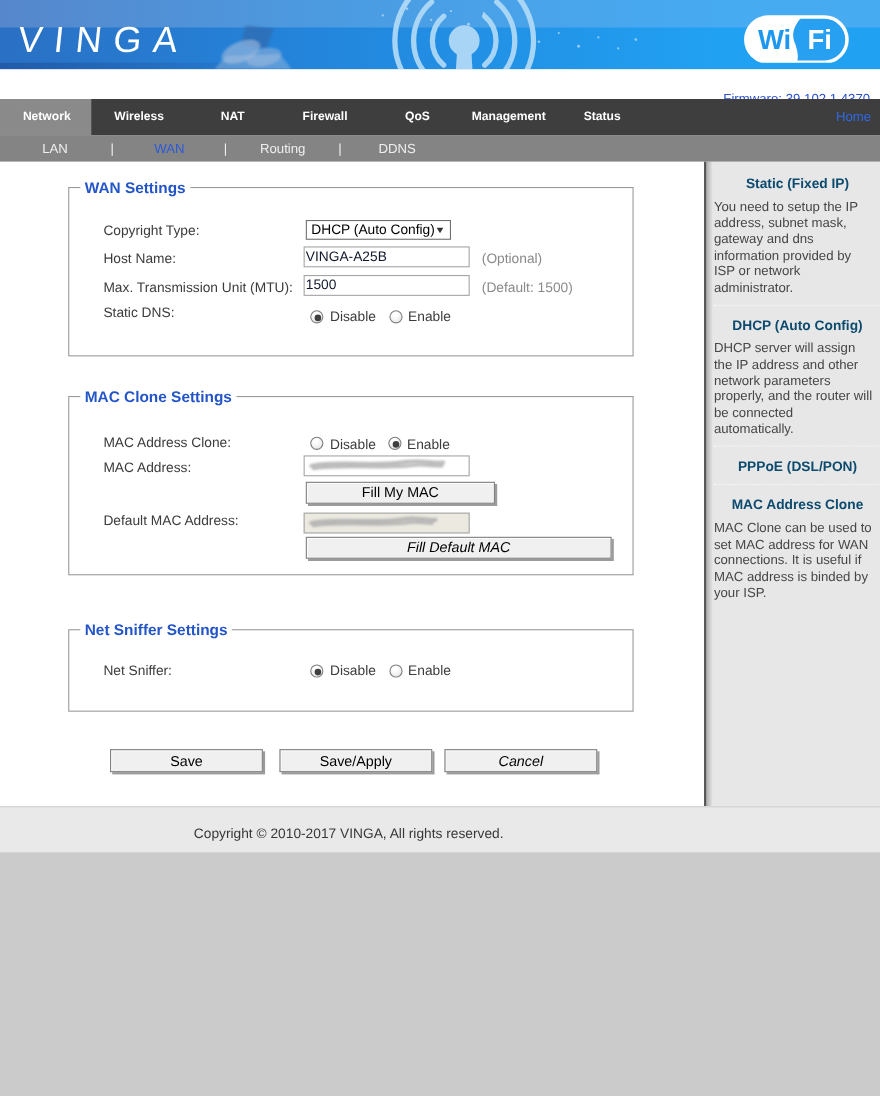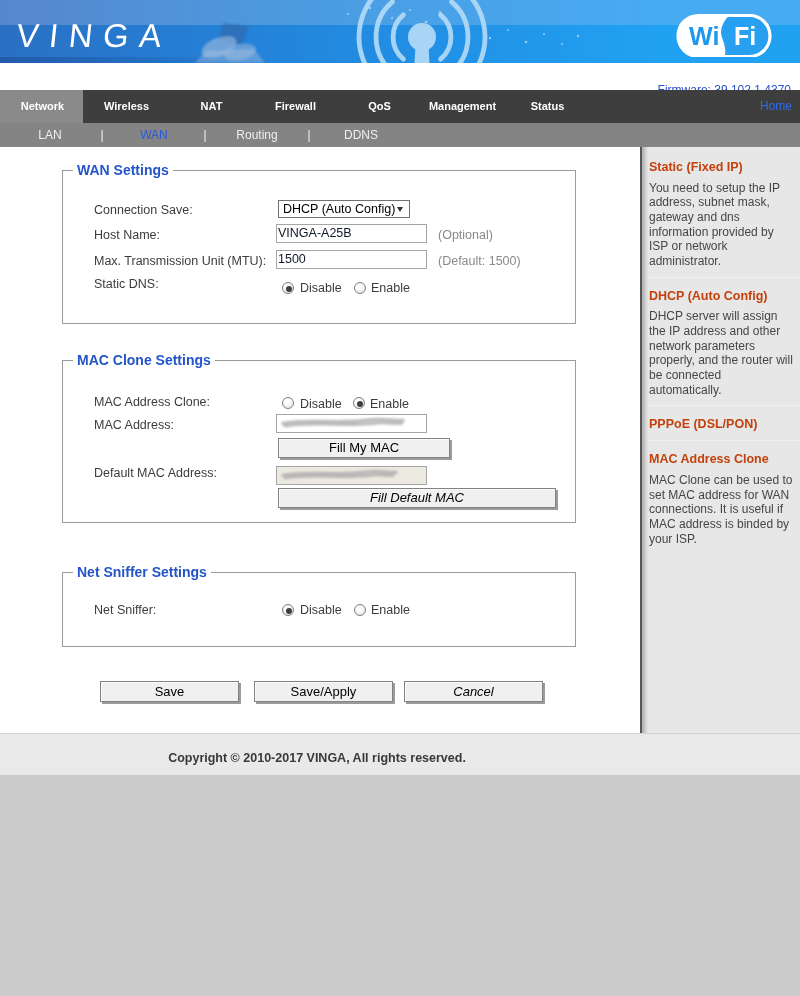--- a/index.html
+++ b/index.html
@@ -63,27 +63,27 @@
 .radio.c::after { content:""; position:absolute; left:3px; top:3px; width:6px; height:6px;
   border-radius:50%; background:#3f3f3f; }
 .rlbl { position:absolute; color:#3c3c3c; font-size:12.5px; line-height:15px; }
 
 .btn { position:absolute; background:#f0f0f0; border:1px solid #828282;
   box-shadow:2px 2px 0 #9b9b9b, inset 1px 1px 0 #fbfbfb;
   font-size:13px; color:#000; text-align:center; }
 
 
 .sb { position:absolute; left:7px; top:0; width:152px; white-space:nowrap; }
-.sb h4 { color:#c2410c; font-size:12.5px; line-height:15px; margin:11px 0 0; }
+.sb h4 { color:#0c4a6e; font-size:12.5px; line-height:15px; margin:11px 0 0;text-align:center; }
 .sb p { color:#464646; font-size:12px; line-height:14.7px; margin:5.5px 0 0; }
 .sb .sep { margin-top:8px; height:1px; border-bottom:1px dotted #fcfcfc; }
 
 
 #foot1 { position:absolute; left:0; top:733px; width:800px; height:42px; background:#e9e9e9;
-  border-top:1px solid #d2d2d2;font-weight:bold; }
+  border-top:1px solid #d2d2d2; }
 #foot1 div { margin-top:17px; width:634px; text-align:center; color:#383838; font-size:12.5px; }
 #foot2 { position:absolute; left:0; top:775px; width:800px; height:221px; background:#cbcbcb; }
 </style>
 </head>
 <body>
 <div id="page">
 
   <div id="hdr">
     <div class="topband"></div>
     <div class="botband"></div>
@@ -164,21 +164,21 @@
       <span style="left:231px">Routing</span>
       <span style="left:283px">|</span>
       <span style="left:335px">DDNS</span>
     </div>
   </div>
 
   <div id="main">
 
     <div class="fs" style="top:23px; height:154px;">
       <div class="legend">WAN Settings</div>
-      <div class="lbl" style="top:32px">Connection Save:</div>
+      <div class="lbl" style="top:32px">Copyright Type:</div>
       <div class="sel" style="top:29px;">DHCP (Auto Config)<span class="arr"></span></div>
       <div class="lbl" style="top:57px">Host Name:</div>
       <div class="inp" style="top:53px;">VINGA-A25B</div>
       <div class="note" style="left:375px; top:57px">(Optional)</div>
       <div class="lbl" style="top:83px">Max. Transmission Unit (MTU):</div>
       <div class="inp" style="top:79px;">1500</div>
       <div class="note" style="left:375px; top:83px">(Default: 1500)</div>
       <div class="lbl" style="top:106px">Static DNS:</div>
       <div class="radio c" style="left:219px; top:111px"></div>
       <div class="rlbl" style="left:237px; top:110px">Disable</div>

